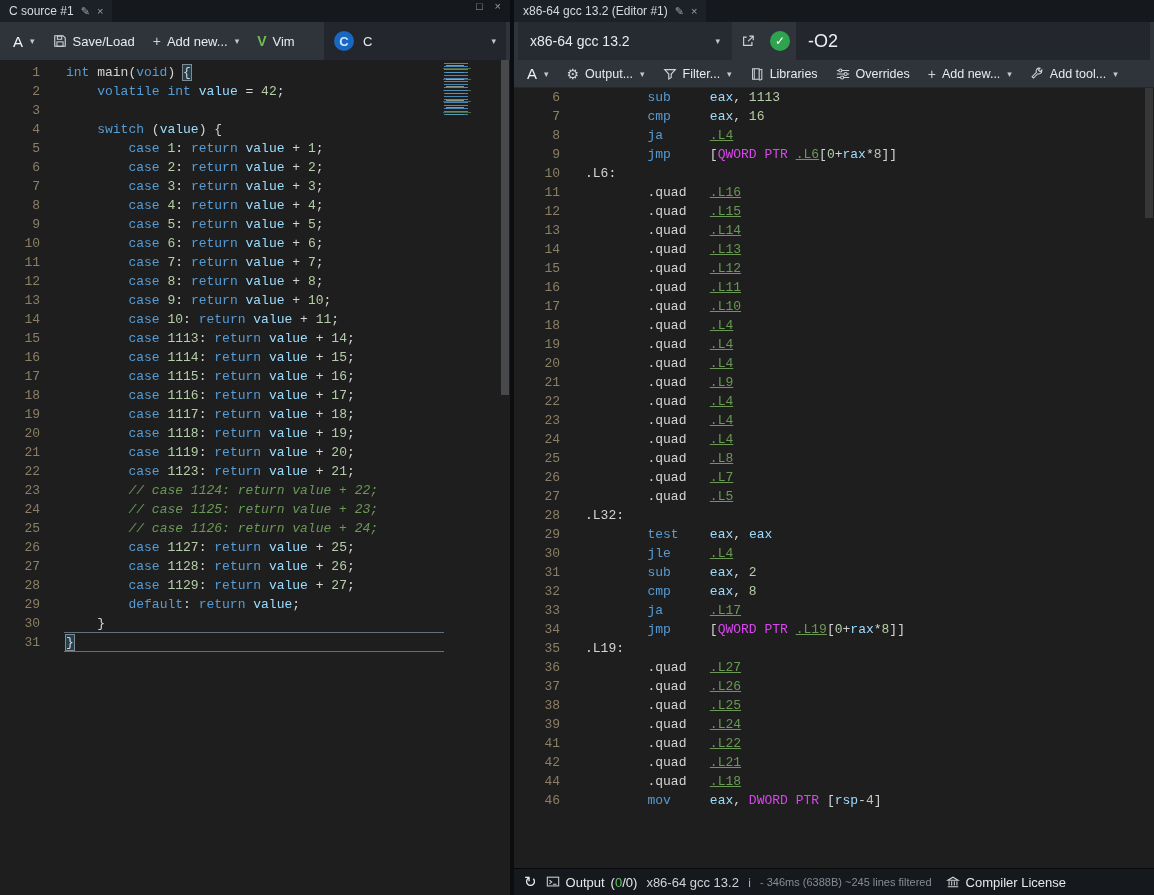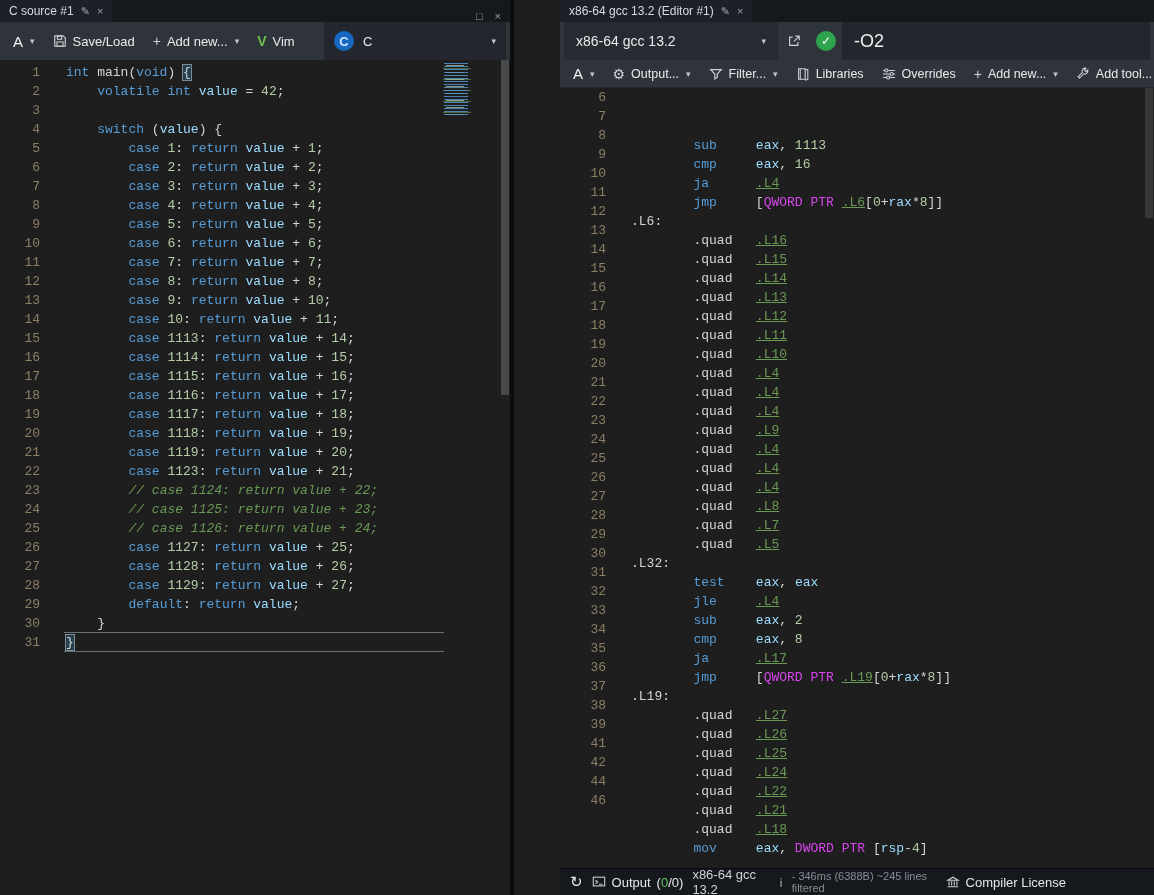--- a/index.html
+++ b/index.html
@@ -2,24 +2,24 @@
 <html><head>
 <meta charset="utf-8">
 <style>
   * { box-sizing: border-box; }
   html,body { margin:0; padding:0; background:#101216; }
   body { width:1154px; height:895px; overflow:hidden; font-family:"Liberation Sans",sans-serif; }
   .app { display:flex; width:1154px; height:895px; }
   .pane { display:flex; flex-direction:column; background:#1e1e1e; min-width:0; }
   .pane.left { width:510px; }
   .splitter { width:4px; background:#0b0d10; }
-  .pane.right { width:640px;padding-left:46px; }
+  .pane.right { width:640px; }
 
   
-  .tabbar { flex:0 0 22px; height:22px; background:#15181d; display:flex; align-items:flex-end; color:#d7dae0; font-size:12px; }
+  .tabbar { flex:0 0 22px; height:22px; background:#15181d; display:flex; align-items:flex-start; color:#d7dae0; font-size:12px; }
   .tab { display:flex; align-items:center; gap:7px; padding:0 9px; height:100%; background:#1c2027; cursor:pointer; }
   .tab .tab-title { white-space:nowrap; }
   .mini-icon { color:#9aa0a8; font-size:11px; cursor:pointer; }
   .win-controls { margin-left:auto; display:flex; gap:12px; padding-right:9px; color:#aab0b8; font-size:12px; }
 
   
   .toolbar { flex:0 0 38px; height:38px; background:#2f343a; display:flex; align-items:center; padding:0 4px; color:#e8eaed; font-size:13px; }
   .toolbar.row2 { flex:0 0 28px; height:28px; font-size:12.5px; border-bottom:1px solid #24282d; }
   .tbtn { display:flex; align-items:center; gap:6px; padding:0 9px; height:100%; cursor:pointer; white-space:nowrap; }
   .caret { font-size:9px; color:#c2c7cd; margin-left:1px; }
@@ -37,21 +37,21 @@
   .check-badge { width:20px; height:20px; border-radius:50%; background:#2ea44f; color:#fff; font-size:12px; display:flex; align-items:center; justify-content:center; margin:0 6px; }
   .options-input { flex:1; height:100%; background:#23272d; border:0; outline:0; color:#eceef0; font-size:18px; padding:0 12px; font-family:"Liberation Sans",sans-serif; }
 
   
   .editor { position:relative; flex:1; overflow:hidden; background:#1e1e1e; padding-top:3px;
             font-family:"Liberation Mono","DejaVu Sans Mono",monospace; font-size:13px; line-height:19px; }
   .cl { display:flex; height:19px; position:relative; }
   .ln { flex:0 0 40px; text-align:right; color:#8c7f66; user-select:none; }
   .pane.right .ln { flex:0 0 46px; }
   .ct { padding-left:26px; white-space:pre; color:#d4d4d4; }
-  .pane.right .ct { padding-left:25px;margin-top:48px; }
+  .pane.right .ct { padding-left:25px; }
   .tk-k { color:#569cd6; }
   .tk-v { color:#9cdcfe; }
   .tk-n { color:#b5cea8; }
   .tk-t { color:#d4d4d4; }
   .tk-c { color:#6a9955; font-style:italic;font-family:Liberation Mono, monospace; }
   .tk-b { color:#d4d4d4; outline:1px solid #7f8a93; background:#24404d; }
   .tk-m { color:#569cd6; }
   .tk-r { color:#9cdcfe; }
   .tk-g { color:#6a9955; text-decoration:underline; cursor:pointer; }
   .tk-p { color:#d946ef; }

